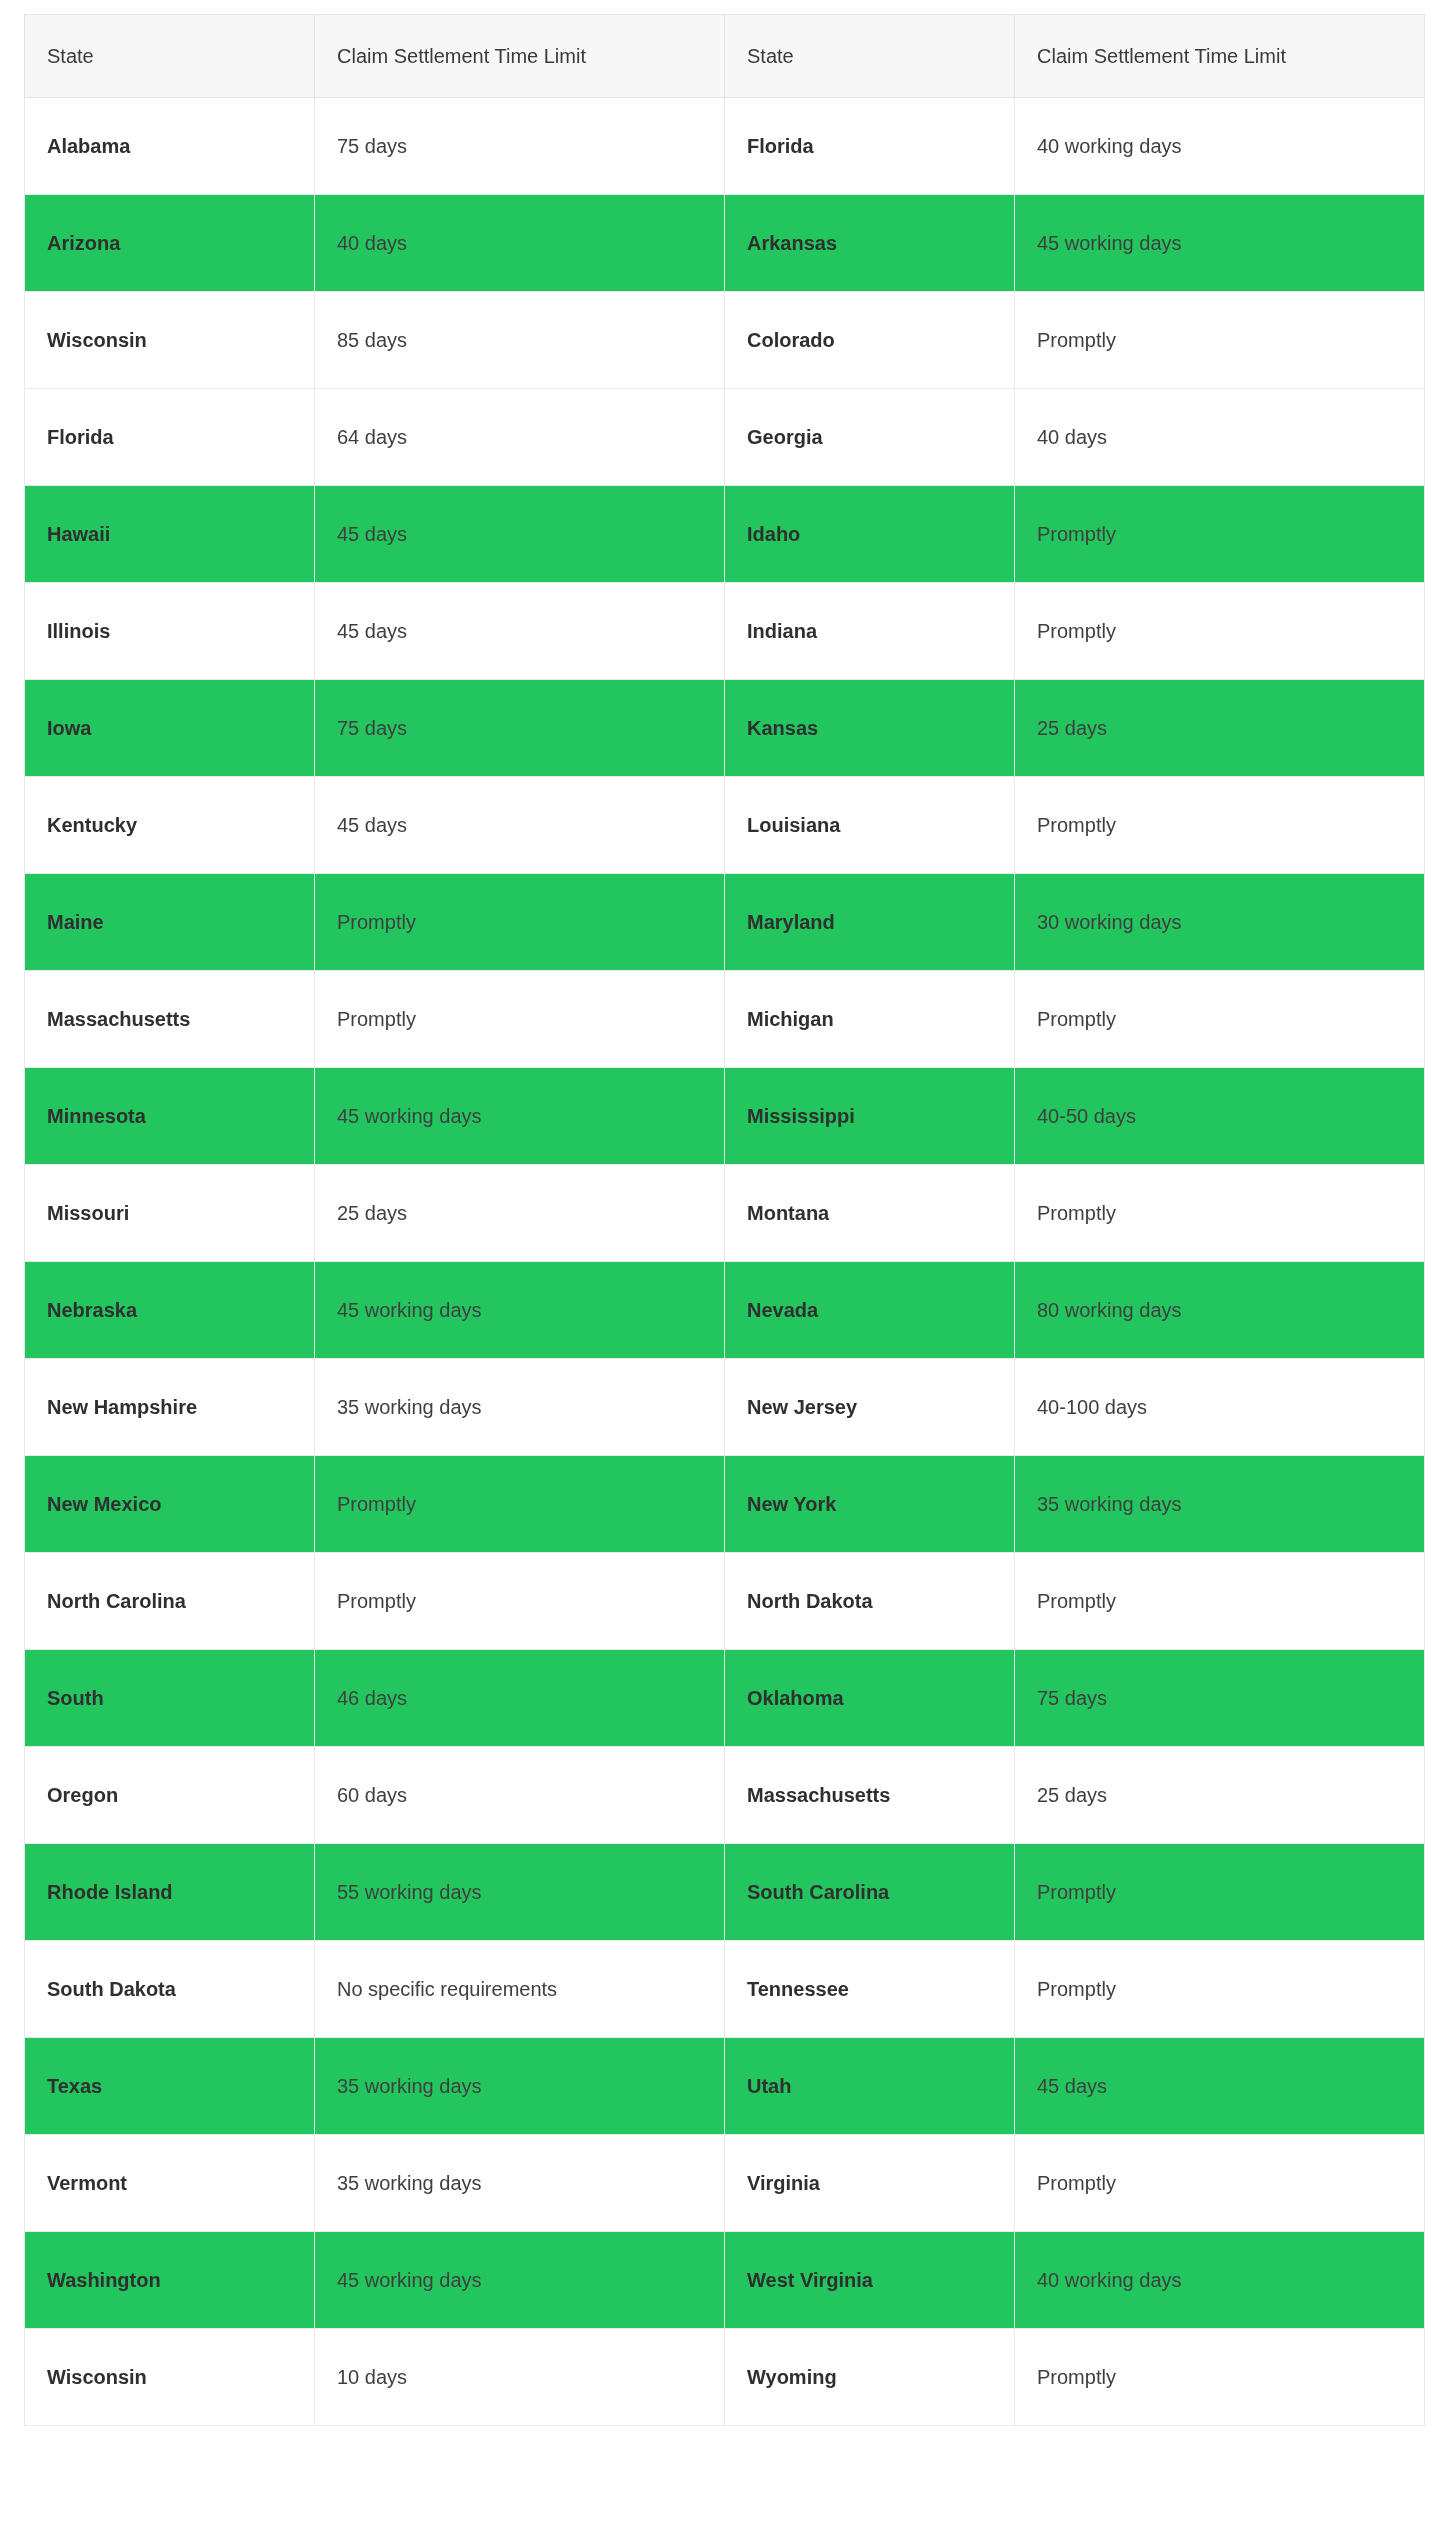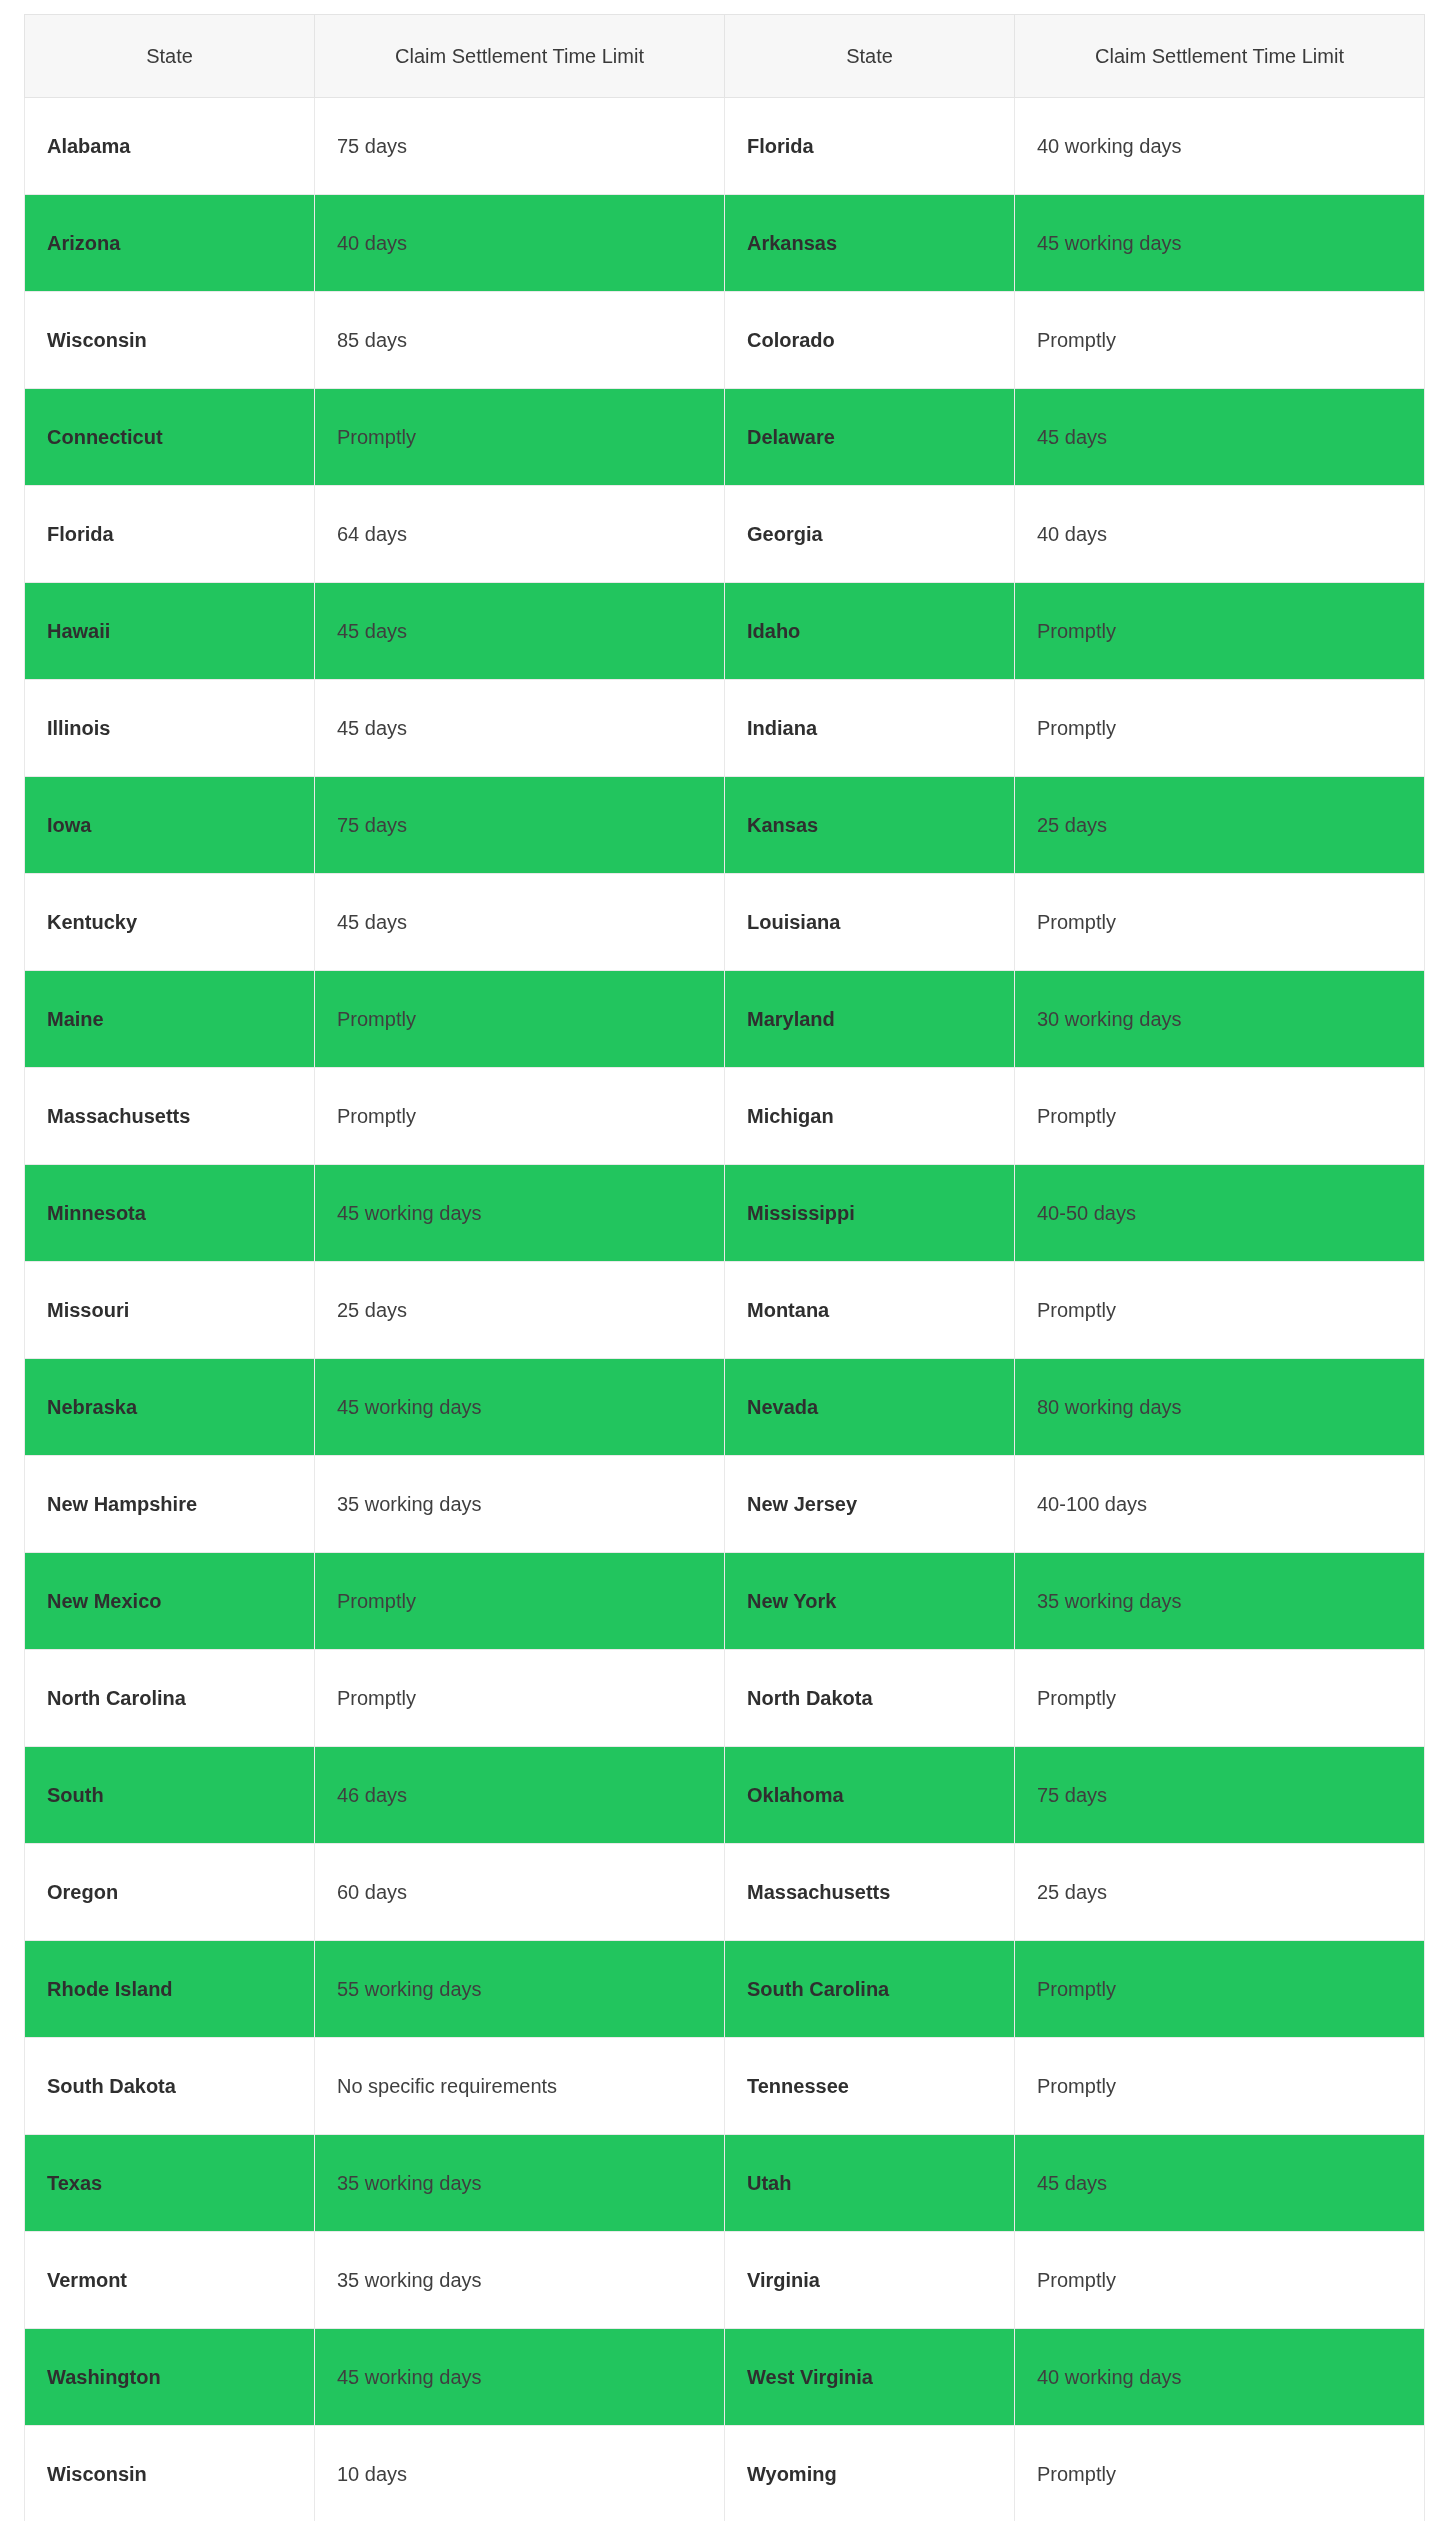--- a/index.html
+++ b/index.html
@@ -25,21 +25,21 @@
     table-layout: fixed;
     border: 1px solid #e4e4e4;
     background: #ffffff;
   }
   table.claims-table col.c-state { width: 290px; }
   table.claims-table col.c-limit { width: 410px; }
 
   table.claims-table thead th {
     background: #f7f7f7;
     border: 1px solid #e4e4e4;
-    text-align: center;
+    text-align: left;
     font-weight: 400;
     font-size: 20px;
     color: #3a3a3a;
     padding: 28px 22px 28px 22px;
     line-height: 1.3;
     vertical-align: middle;
   }
   table.claims-table tbody td {
     border: 1px solid #e9e9e9;
     padding: 28px 22px 28px 22px;
@@ -91,26 +91,20 @@
           <td>40 days</td>
           <td class="state-cell">Arkansas</td>
           <td>45 working days</td>
         </tr>
         <tr class="odd">
           <td class="state-cell">Wisconsin</td>
           <td>85 days</td>
           <td class="state-cell">Colorado</td>
           <td>Promptly</td>
         </tr>
-        <tr class="even">
-          <td class="state-cell">Connecticut</td>
-          <td>Promptly</td>
-          <td class="state-cell">Delaware</td>
-          <td>45 days</td>
-        </tr>
         <tr class="odd">
           <td class="state-cell">Florida</td>
           <td>64 days</td>
           <td class="state-cell">Georgia</td>
           <td>40 days</td>
         </tr>
         <tr class="even">
           <td class="state-cell">Hawaii</td>
           <td>45 days</td>
           <td class="state-cell">Idaho</td>

